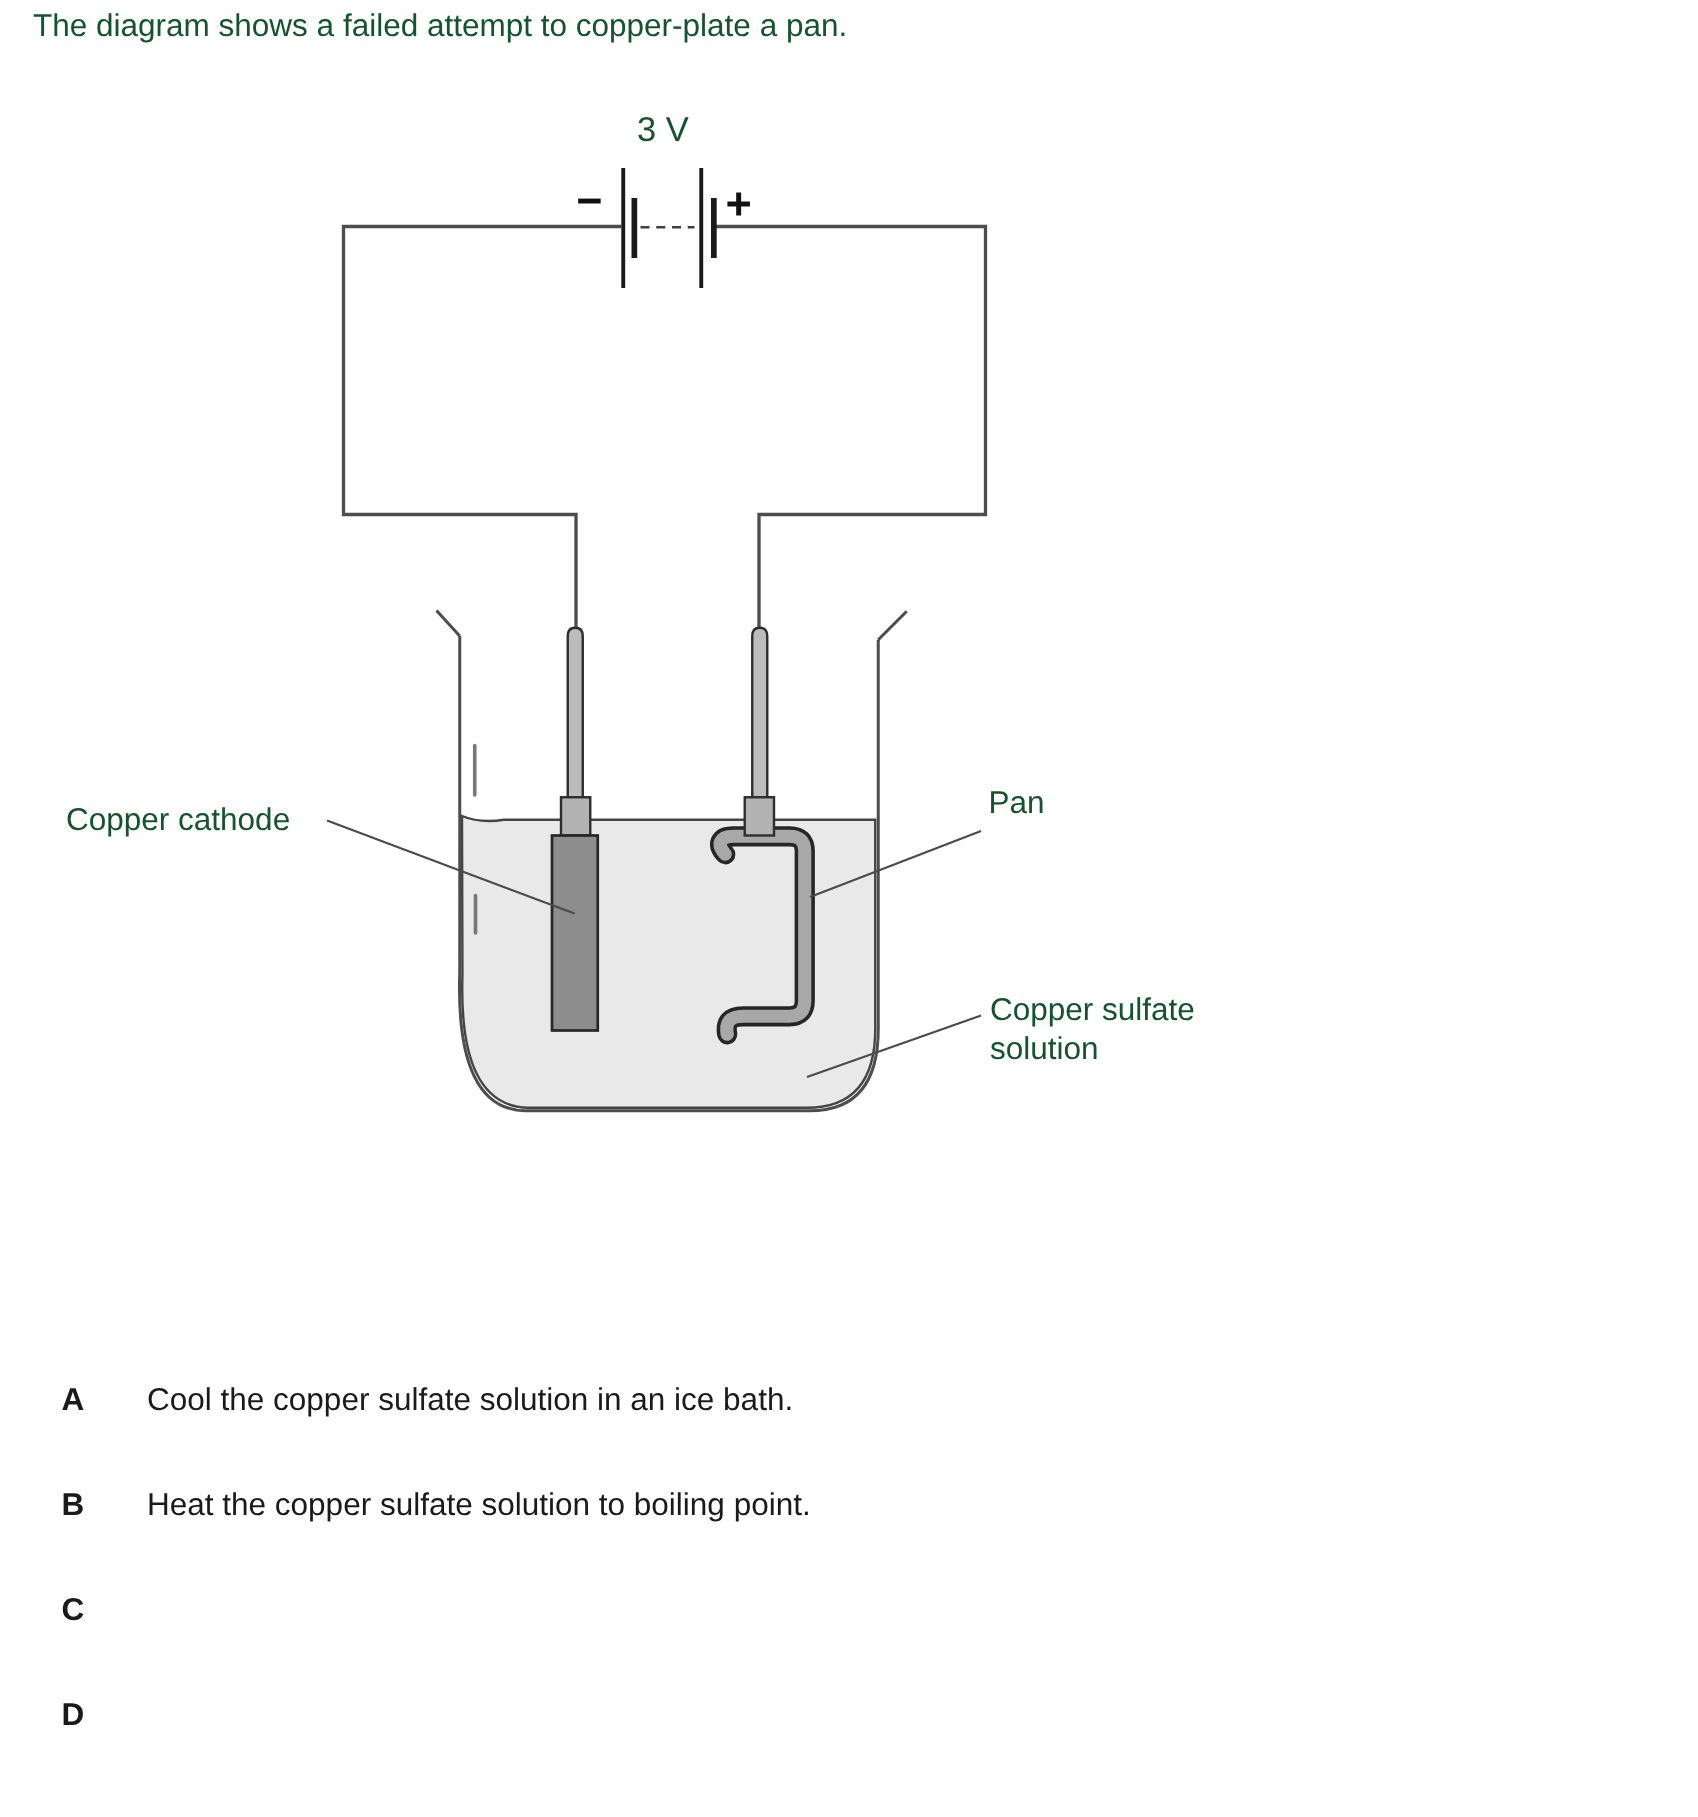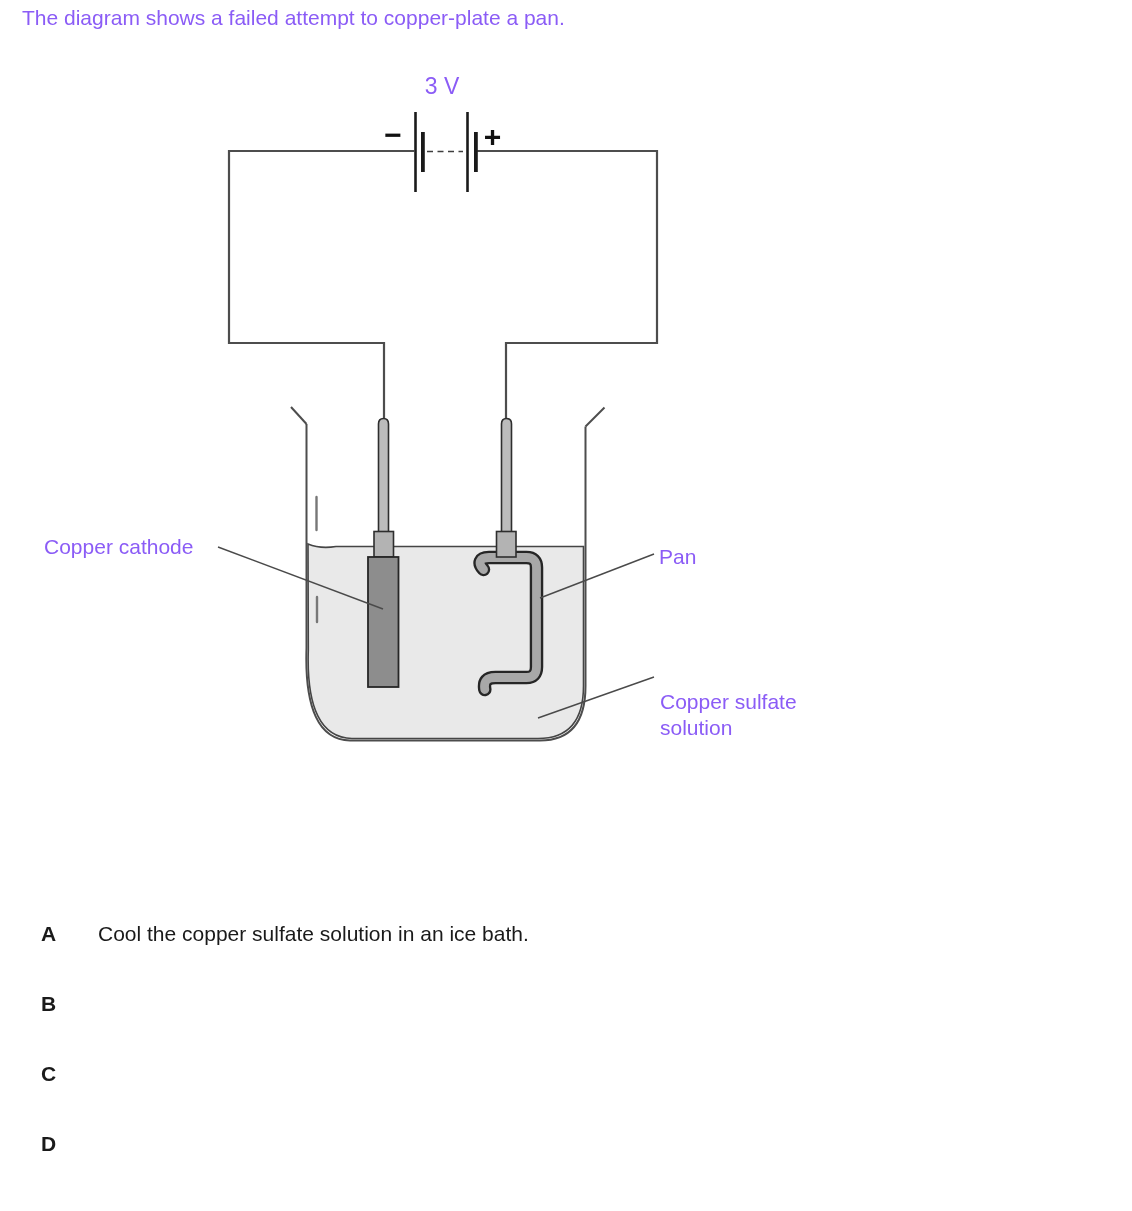--- a/index.html
+++ b/index.html
@@ -4,21 +4,21 @@
 <style>
   html,body{margin:0;padding:0;background:#ffffff;}
   .page{
     position:relative;
     width:1132px;height:1211px;
     background:#ffffff;
     font-family:"Liberation Sans", sans-serif;
     color:#1a1a1a;
     overflow:hidden;
   }
-  .lbl{position:absolute;font-size:21px;line-height:24px;color:#8b5cf6;white-space:nowrap;}
+  .lbl{position:absolute;font-size:21px;line-height:24px;color:#14532d;white-space:nowrap;}
   .lbl.wrap{white-space:normal;}
   .voltage{font-size:23px;text-align:center;}
   .sign{position:absolute;font-weight:bold;text-align:center;line-height:30px;font-size:30px;color:#111;}
   .question{position:absolute;font-size:21px;line-height:24px;white-space:nowrap;}
   .option-row{position:absolute;left:0;top:0;width:100%;height:26px;}
   .option-letter{position:absolute;left:41px;font-size:21px;font-weight:bold;line-height:24px;}
   .option-text{position:absolute;left:98px;font-size:21px;line-height:24px;white-space:nowrap;}
   svg{position:absolute;left:0;top:0;}
   .wire{stroke:#4d4d4d;stroke-width:2.2;fill:none;}
   .batline{stroke:#1a1a1a;fill:none;}
@@ -79,30 +79,31 @@
     <path class="leader" d="M218 547 L383 609"></path>
     <path class="leader" d="M654 554 L540 598"></path>
     <path class="leader" d="M654 677 L538 718"></path>
   </svg>
 
   <div class="lbl voltage" style="left:413px;top:74px;width:58px;">3 V</div>
   <div class="sign" style="left:381px;top:120px;width:24px;">−</div>
   <div class="sign" style="left:480px;top:122px;width:25px;">+</div>
 
   <div class="lbl" style="left:44px;top:535px;">Copper cathode</div>
-  <div class="lbl" style="left:659px;top:545px;text-align:right;">Pan</div>
-  <div class="lbl wrap" style="left:660px;top:689px;width:165px;line-height:26px;">Copper sulfate solution</div>
+  <div class="lbl" style="left:659px;top:524px;text-align:right;">Pan</div>
+  <div class="lbl wrap" style="left:660px;top:661px;width:165px;line-height:26px;">Copper sulfate solution</div>
 
 
   <div class="option-row" style="top:922px;">
     <span class="option-letter">A</span>
     <span class="option-text">Cool the copper sulfate solution in an ice bath.</span>
   </div>
   <div class="option-row" style="top:992px;">
     <span class="option-letter">B</span>
+    <span class="option-text">Heat the copper sulfate solution to boiling point.</span>
   </div>
   <div class="option-row" style="top:1062px;">
     <span class="option-letter">C</span>
   </div>
   <div class="option-row" style="top:1132px;">
     <span class="option-letter">D</span>
   </div>
 
 </div>
 

